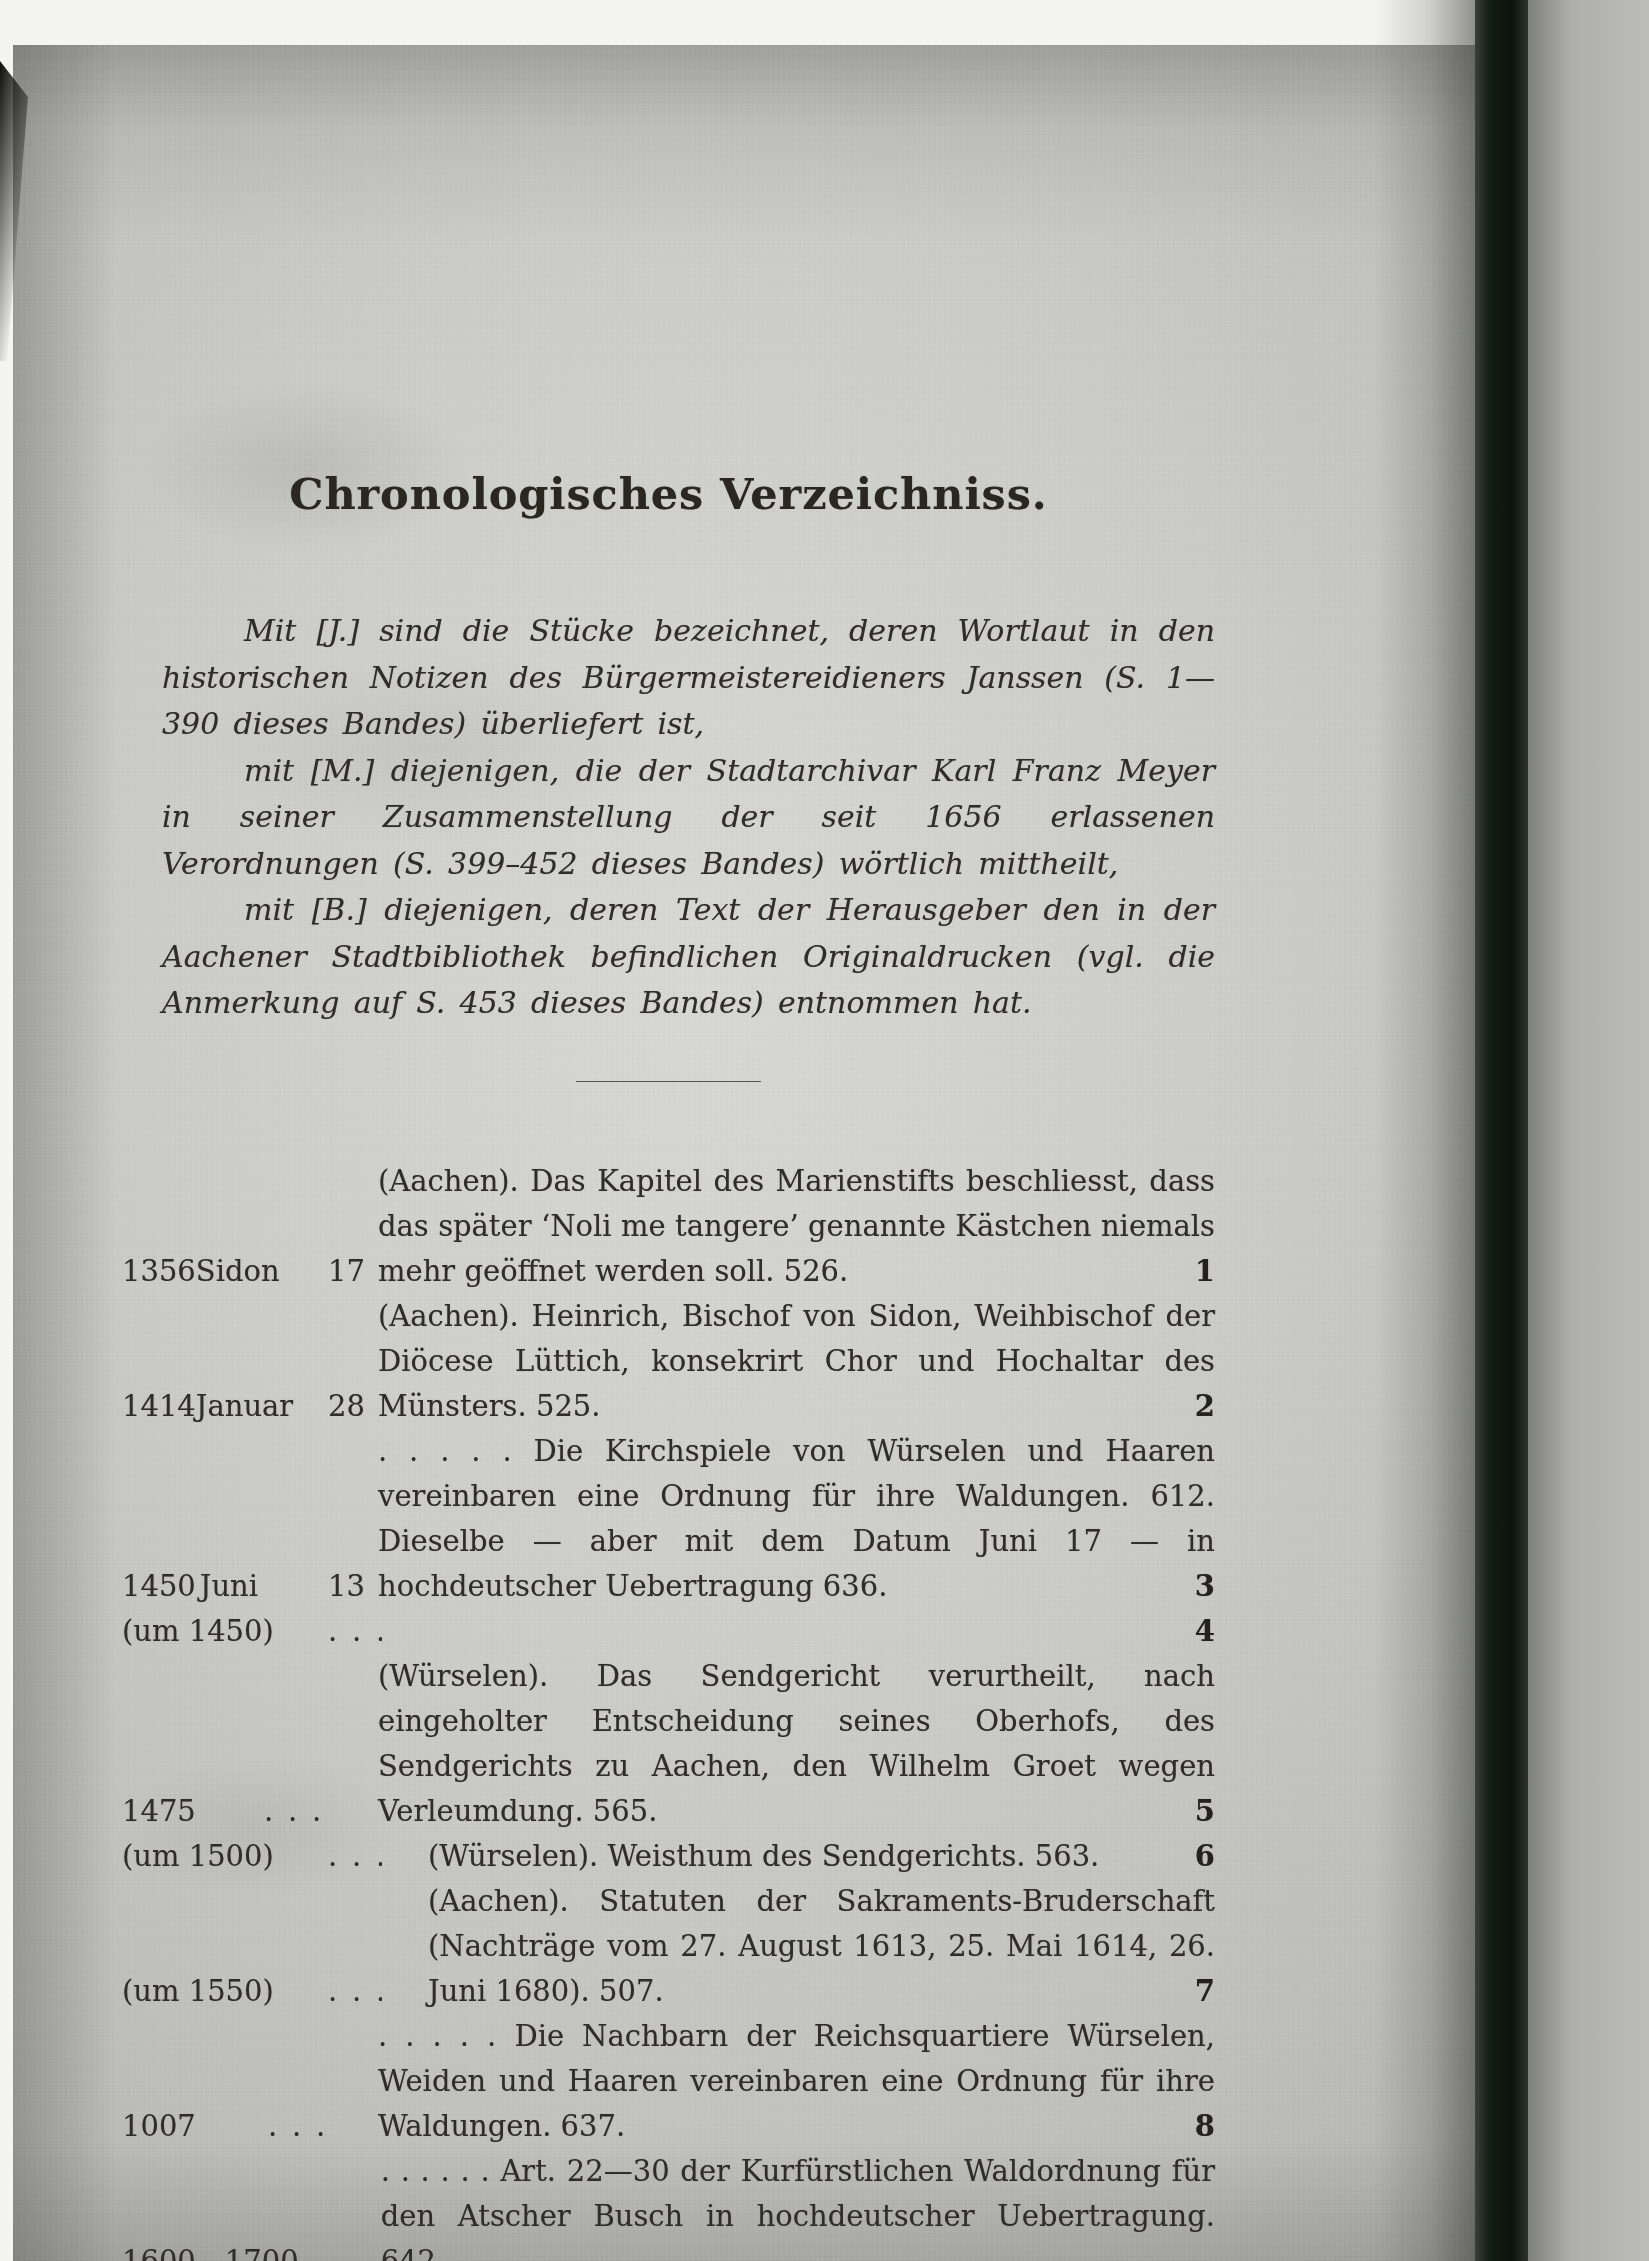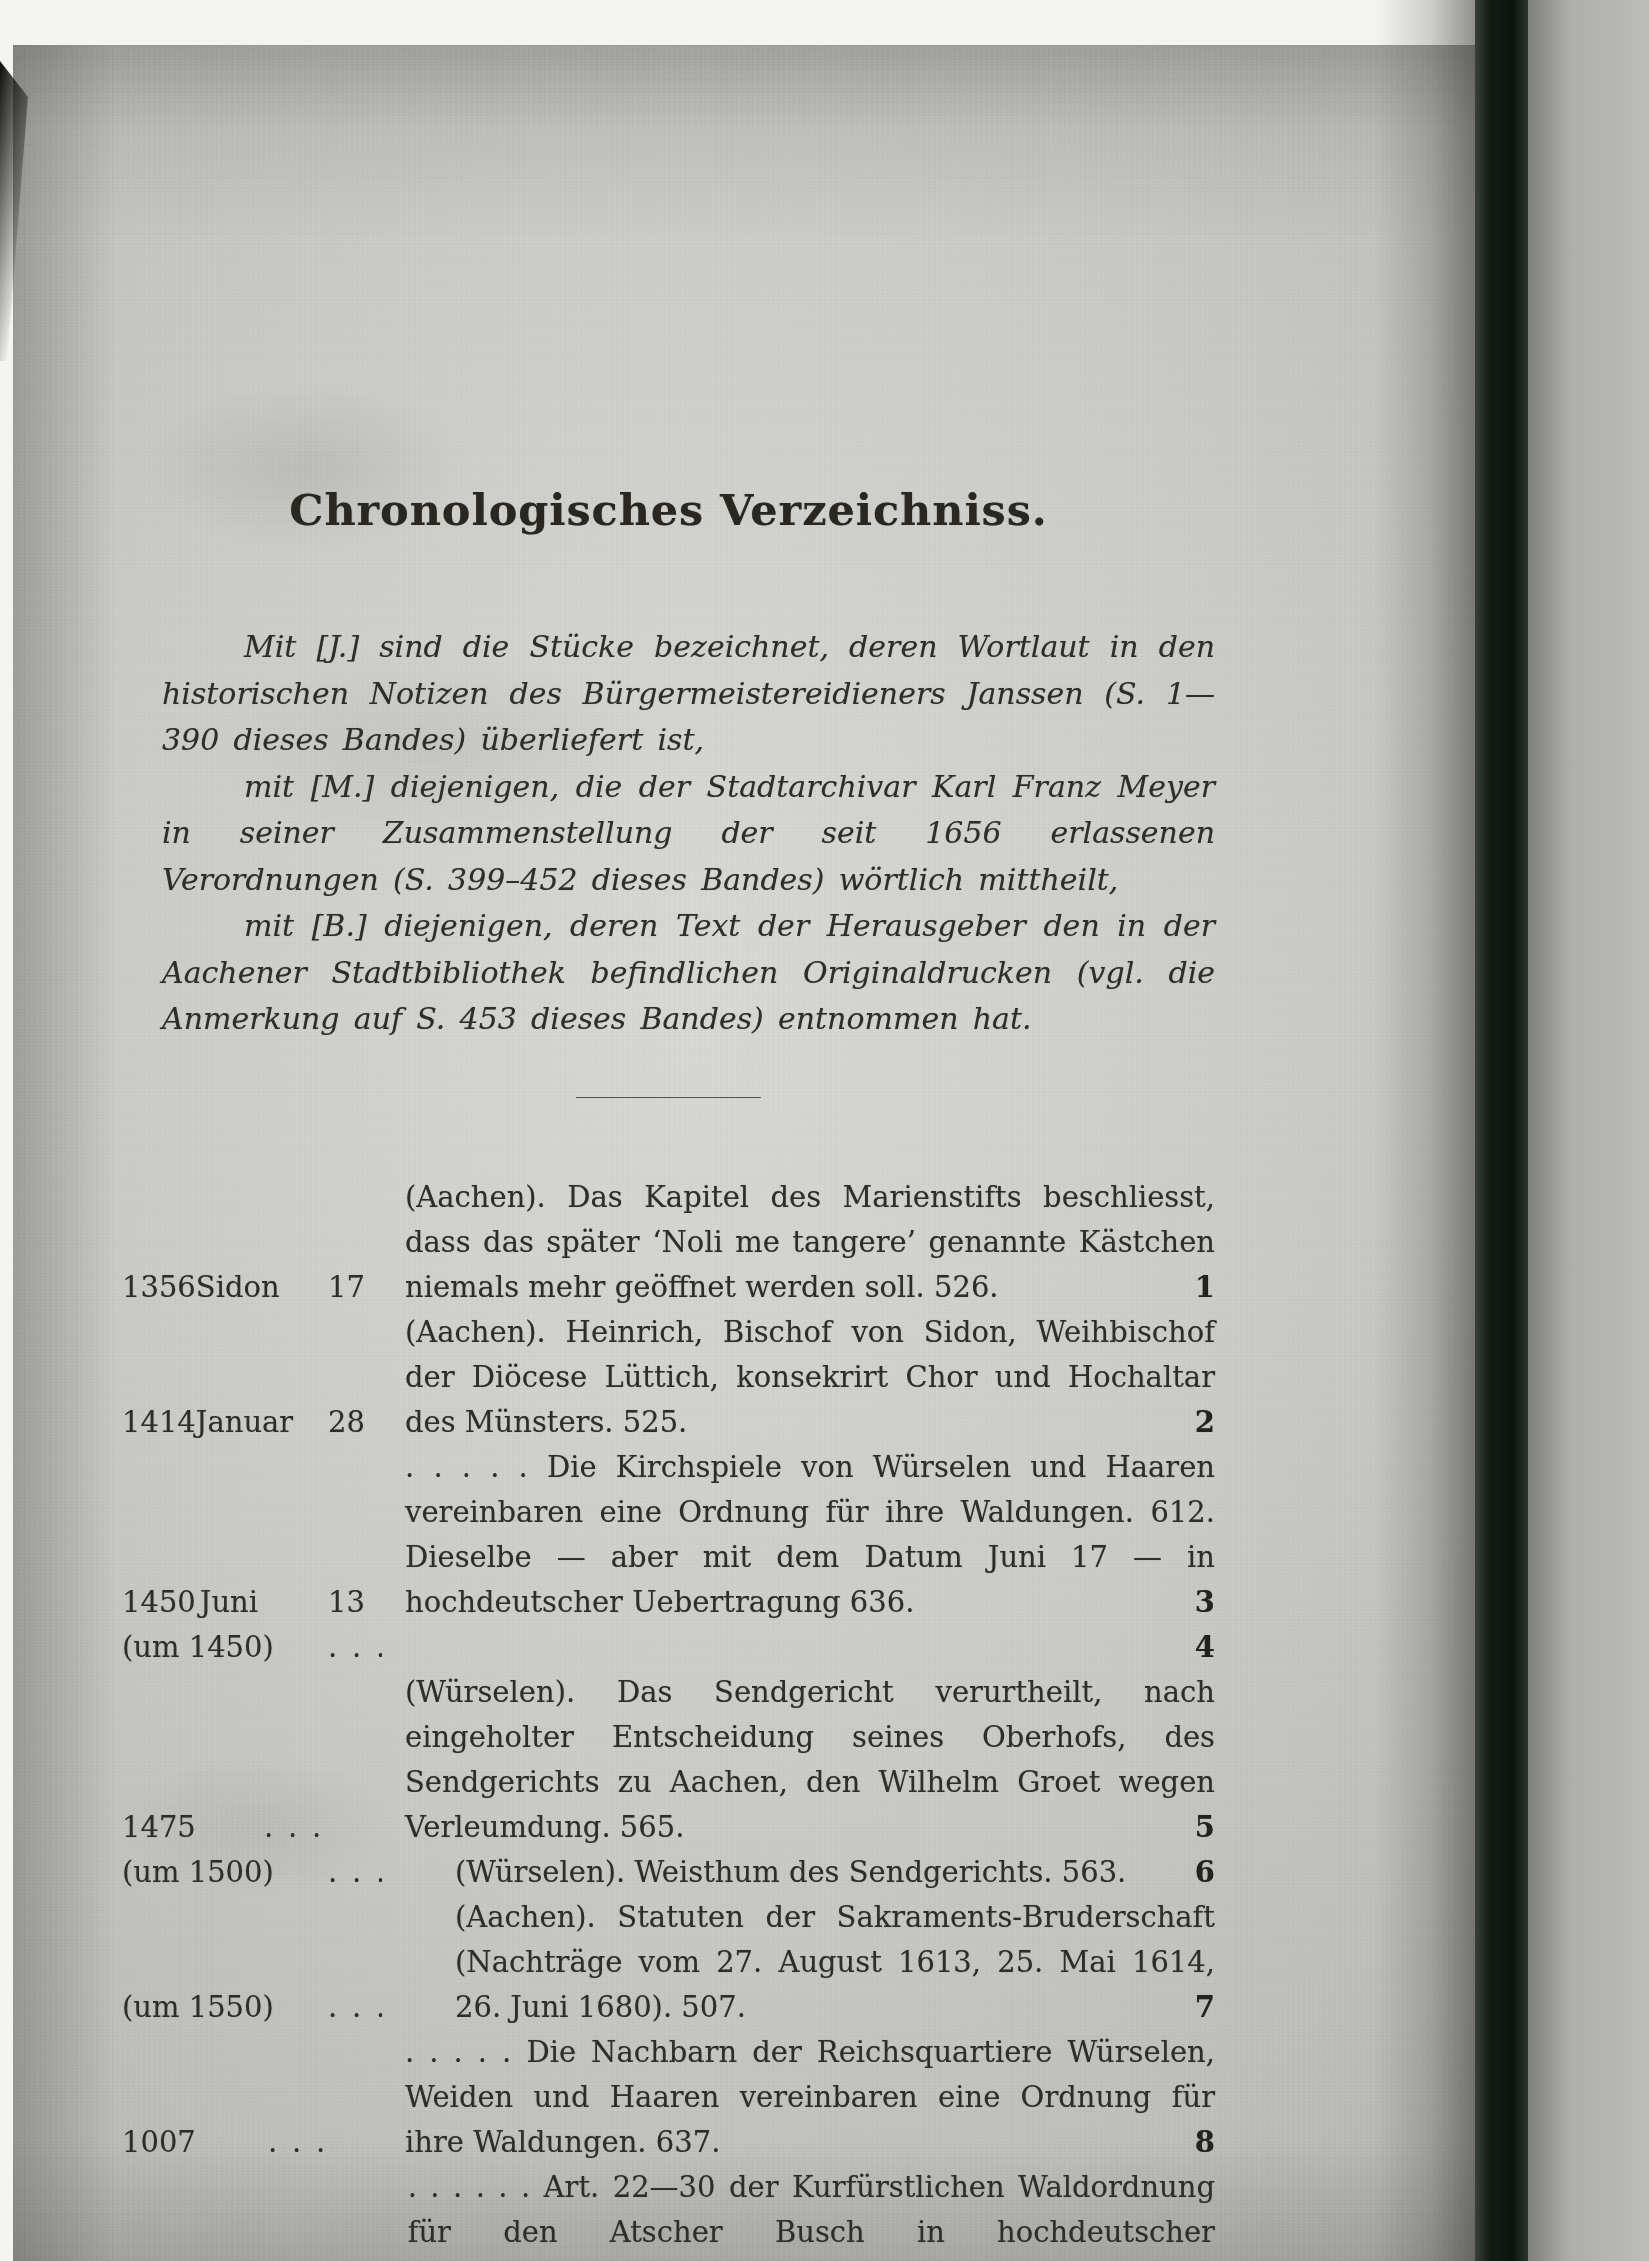--- a/index.html
+++ b/index.html
@@ -64,21 +64,21 @@
 
   
   .content {
     position: absolute;
     left: 122px; top: 469px;
     width: 1093px;
     color: #2f2d29;
     text-shadow: 0 0 0.9px rgba(52,50,46,0.35);
   }
   .title {
-    margin: 16px 0 89px 0;
+    margin: 0 0 89px 0;
     font-size: 43px;
     font-weight: bold;
     text-align: center;
     letter-spacing: 0.9px;
     color: #29271f;
   }
   .intro { font-style: italic; font-size: 30px; line-height: 1.55; text-align: justify; margin-left: 40px; }
   .intro p { margin: 0; text-indent: 82px; word-spacing: 4.7px; }
 
   .divider {
@@ -92,21 +92,21 @@
   .entry { display: flex; align-items: flex-end; }
   .date {
     flex: 0 0 256px;
     display: flex;
     white-space: nowrap;
   }
   .year  { flex: 0 0 auto; }
   .month { flex: 1; text-align: center; }
   .dots  { flex: 1; text-align: center; overflow: hidden; letter-spacing: 2.8px; }
   .day   { flex: 0 0 auto; min-width: 33px; text-align: right; padding-right: 13px; }
-  .body  { position: relative; flex: 1; text-align: justify; margin-left: 27px; }
+  .body  { position: relative; flex: 1; text-align: justify; }
   .num   {
     position: absolute; right: 0; bottom: 0;
     font-weight: bold;
     color: #24221c;
   }
 </style>
 </head>
 <body>
 
 <div class="paper">

